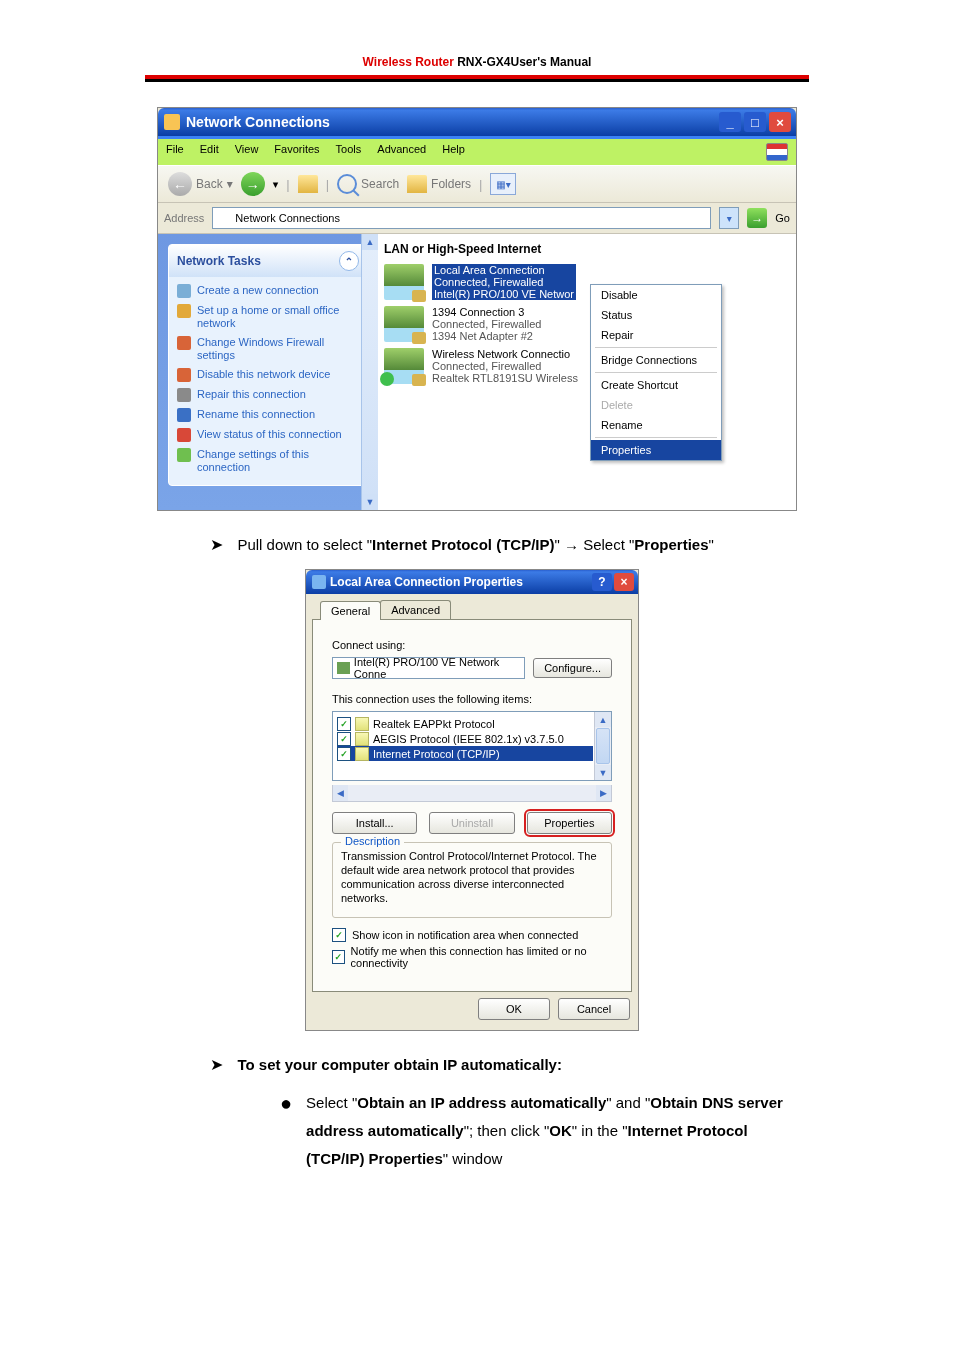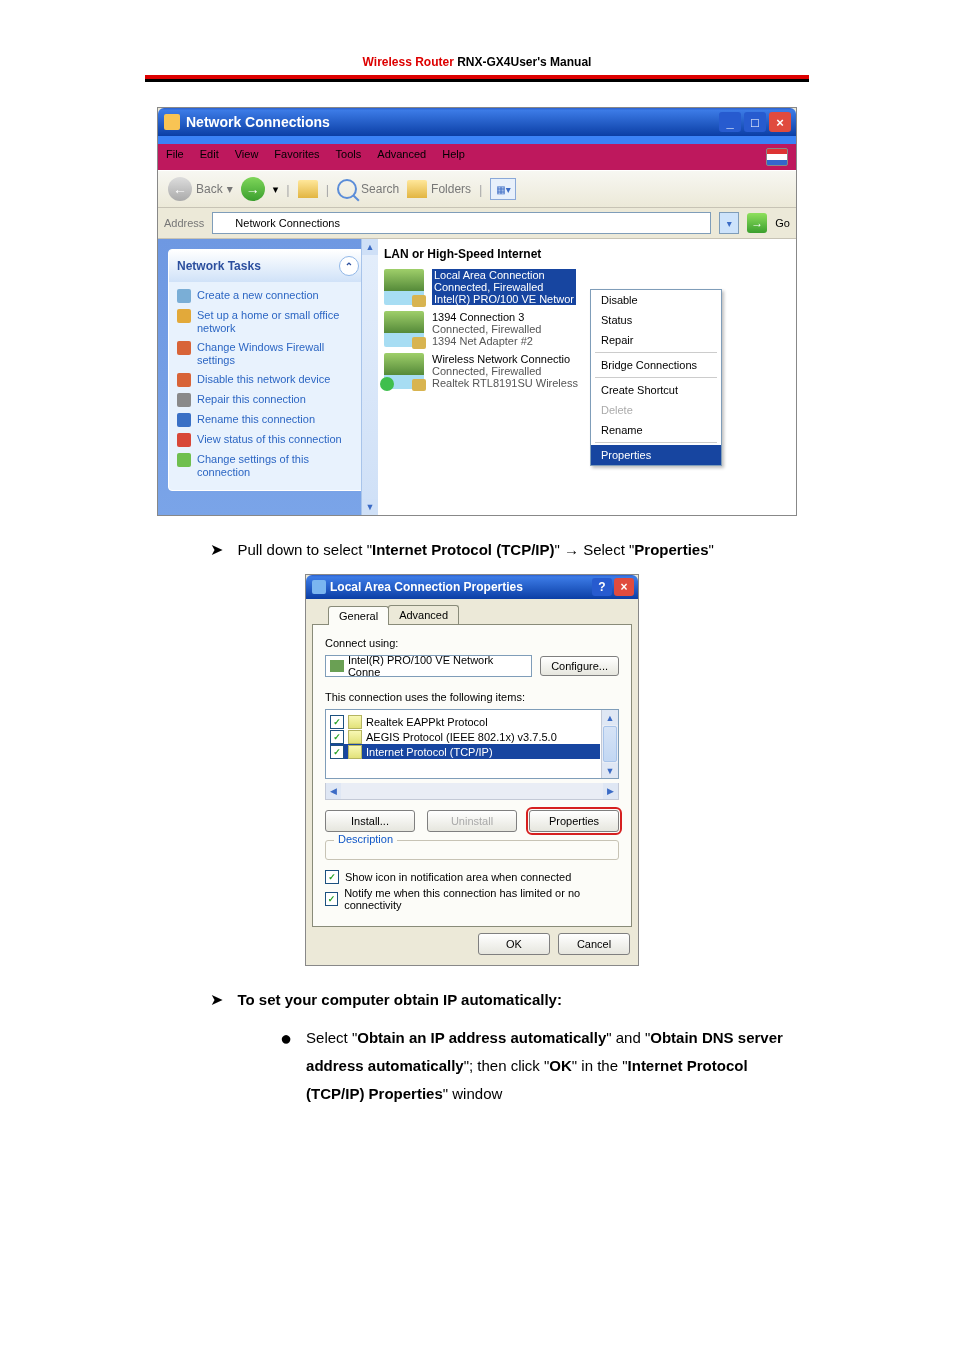--- a/index.html
+++ b/index.html
@@ -11,21 +11,21 @@
   .redbar{height:4px;background:#d00;margin:0 145px}
   .blackbar{height:3px;background:#000;margin:0 145px 25px}
   .sshot{display:block;margin:0 auto 20px;border:1px solid #888}
   
   .win1{width:638px;background:#ece9d8;font-family:Tahoma,Arial,sans-serif;font-size:11px}
   .titlebar{background:linear-gradient(#2a5fce,#3c7be6 8%,#0b3ea5);height:28px;display:flex;align-items:center;color:#fff;font-weight:bold;font-size:14px;padding-left:6px;border-radius:6px 6px 0 0}
   .titlebar .ticon{width:16px;height:16px;background:#f8c454;border-radius:2px;margin-right:6px;position:relative}
   .titlebar .winbtns{margin-left:auto;display:flex;gap:3px;padding-right:5px}
   .wbtn{width:22px;height:20px;border-radius:3px;display:flex;align-items:center;justify-content:center;color:#fff;font-weight:bold;font-size:13px}
   .wbtn.min{background:#275bcf}.wbtn.max{background:#275bcf}.wbtn.close{background:#e04b3e}
-  .menubar{background:#be185d;border-top:8px solid #3b82f6;padding:4px 8px;display:flex;gap:16px}
+  .menubar{background:#bef264;border-top:3px solid #3b82f6;padding:4px 8px;display:flex;gap:16px}
   .menubar span{color:#000}
   .flag{margin-left:auto;width:20px;height:16px;background:linear-gradient(to bottom,#d33 33%,#fff 33% 66%,#36c 66%);border:1px solid #888;border-radius:2px}
   .toolbar{background:linear-gradient(#f7f7f2,#ece9d8);border-top:1px solid #fff;border-bottom:1px solid #c7c3b5;padding:6px 10px;display:flex;align-items:center;gap:8px}
   .tb-btn{display:flex;align-items:center;gap:4px;color:#777;font-size:12px}
   .circ{width:24px;height:24px;border-radius:50%;display:flex;align-items:center;justify-content:center;color:#fff;font-size:14px}
   .circ.gray{background:linear-gradient(#ddd,#aaa)}
   .circ.green{background:linear-gradient(#7fd65a,#3a9f2e)}
   .ficon{width:20px;height:18px;background:linear-gradient(#ffe79a,#e2b542);border-radius:2px 2px 0 0;position:relative}
   .magnifier{width:16px;height:16px;border:2px solid #5b8dd8;border-radius:50%;position:relative}
   .magnifier::after{content:"";position:absolute;width:8px;height:2px;background:#5b8dd8;transform:rotate(45deg);right:-5px;bottom:-2px}
@@ -71,24 +71,24 @@
   .bullet .txt b{font-weight:bold}
   .subbullet{display:flex;gap:14px;margin:8px 0 8px 70px;line-height:28px}
   .subbullet .dot{font-size:20px;line-height:28px}
   
   .win2{width:332px;background:#ece9d8;font-family:Tahoma,Arial,sans-serif;font-size:11px;margin-left:305px}
   .titlebar2{background:linear-gradient(#2a5fce,#3c7be6 8%,#0b3ea5);height:24px;display:flex;align-items:center;color:#fff;font-weight:bold;font-size:12px;padding-left:6px;border-radius:6px 6px 0 0;gap:4px}
   .titlebar2 .nic{width:14px;height:14px;background:#7ab5f0;border-radius:2px}
   .tb2btns{margin-left:auto;display:flex;gap:2px;padding-right:4px}
   .hb{width:20px;height:18px;border-radius:3px;color:#fff;font-weight:bold;display:flex;align-items:center;justify-content:center;font-size:12px}
   .hb.help{background:#275bcf}.hb.close{background:#e04b3e}
-  .tabstrip{display:flex;padding:6px 22px 0;gap:0}
+  .tabstrip{display:flex;padding:6px 14px 0;gap:0}
   .tab{border:1px solid #898b79;border-bottom:none;background:#ece9d8;padding:3px 10px;font-size:11px;border-radius:3px 3px 0 0;margin-right:-1px}
   .tab.active{background:#fcfcf8;position:relative;top:1px}
-  .tabpanel{border:1px solid #898b79;margin:0 6px 6px;background:#fcfcf8;padding:12px}
+  .tabpanel{border:1px solid #898b79;margin:0 6px 6px;background:#fcfcf8;padding:19px}
   .fieldlabel{margin-bottom:6px}
   .adapterbox{display:flex;gap:8px;align-items:center;margin-bottom:14px}
   .adapterbox .box{flex:1;border:1px solid #7f9db9;background:#fff;height:20px;display:flex;align-items:center;padding:0 4px;gap:4px}
   .cfgbtn{border:1px solid #7f7f7f;background:linear-gradient(#fff,#e6e6de);padding:2px 10px;height:20px;font-size:11px;border-radius:3px}
   .itemsbox{border:1px solid #7f9db9;background:#fff;height:60px;position:relative;padding:4px 18px 4px 4px;margin-bottom:4px}
   .itemsbox .row{display:flex;align-items:center;gap:4px;font-size:11px;height:15px}
   .itemsbox .row.sel{background:#1745a0;color:#fff}
   .cb{width:12px;height:12px;border:1px solid #1c5180;background:#fff;display:flex;align-items:center;justify-content:center;font-size:9px;color:#21a121;font-weight:bold}
   .proticon{width:12px;height:12px;background:linear-gradient(#f8f8b4,#e2e27a);border:1px solid #b5b561}
   .vscroll{position:absolute;right:0;top:0;bottom:0;width:16px;background:#e9edf5;display:flex;flex-direction:column;border-left:1px solid #c3c9d6}
@@ -314,20 +314,21 @@
           <div class="htr"></div>
           <div class="ha">▶</div>
         </div>
       <div class="btnrow">
         <button>Install...</button>
         <button class="dis">Uninstall</button>
         <button class="hl">Properties</button>
       </div>
       <div class="groupbox">
         <div class="legend">Description</div>
+        <div class="desc">Transmission Control Protocol/Internet Protocol. The default wide area network protocol that provides communication across diverse interconnected networks.</div>
       </div>
       <div class="chkrow">
           <div class="cb">✓</div>
           <span>Show icon in notification area when connected</span>
         </div>
       <div class="chkrow">
           <div class="cb">✓</div>
           <span>Notify me when this connection has limited or no connectivity</span>
         </div>
     </div>

